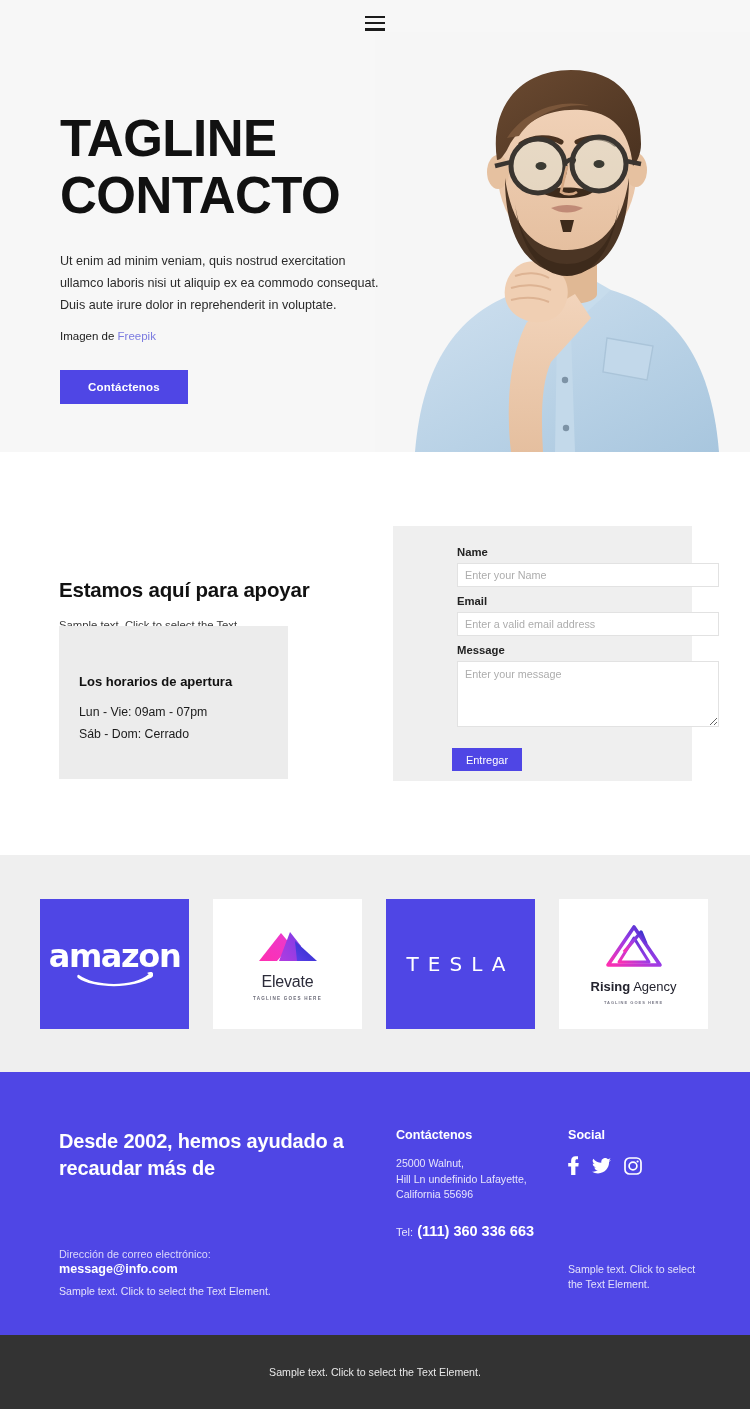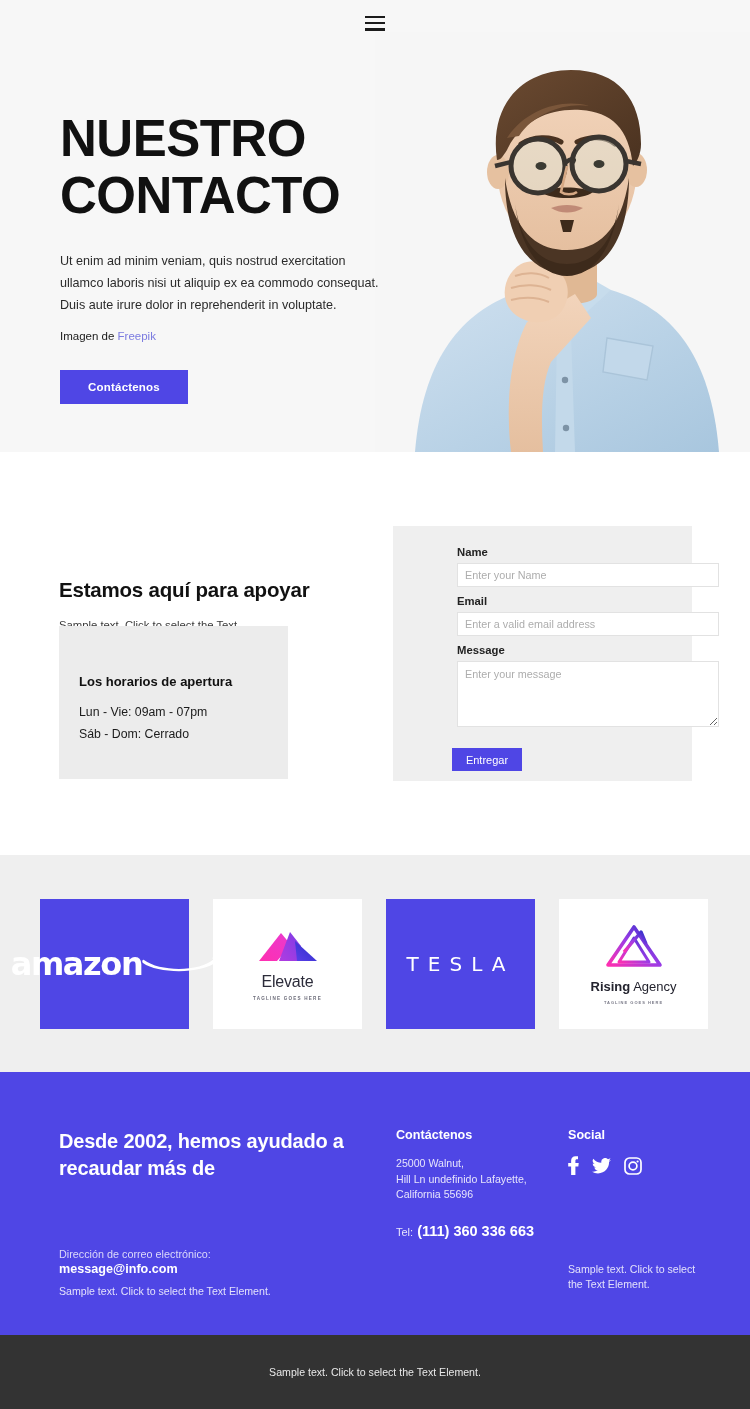--- a/index.html
+++ b/index.html
@@ -191,21 +191,21 @@
     display: flex;
     gap: 24px;
   }
   .logo-tile {
     width: 149px; height: 130px;
     display: flex; align-items: center; justify-content: center;
     flex-direction: column;
   }
   .logo-tile.purple { background: #4f46e5; }
   .logo-tile.white { background: #ffffff; }
-  .amazon-wrap { display: flex; flex-direction: row; align-items: center; }
+  .amazon-wrap { display: flex; flex-direction: column; align-items: center; }
   .amazon-text {
     color: #ffffff;
     font-size: 32px;
     font-weight: 700;
     letter-spacing: -1.4px;
     line-height: 30px;
     font-family: "DejaVu Sans", sans-serif;
   }
   .tesla-text {
     color: #ffffff;
@@ -366,21 +366,21 @@
 
         <ellipse cx="166" cy="134" rx="5.5" ry="4" fill="#3b3b33"></ellipse>
         <ellipse cx="224" cy="132" rx="5.5" ry="4" fill="#3b3b33"></ellipse>
 
         <path d="M192 134 L186 160 C190 163 198 163 202 160" stroke="#d6a884" stroke-width="2.6" fill="none"></path>
       </svg>
     </div>
 
     <div class="hero-copy">
       <h1 class="hero-title">
-        <span>NUESTRO</span><br>
+        <span>TAGLINE</span><br>
         <span>CONTACTO</span>
       </h1>
       <p class="hero-para">Ut enim ad minim veniam, quis nostrud exercitation ullamco laboris nisi ut aliquip ex ea commodo consequat. Duis aute irure dolor in reprehenderit in voluptate.</p>
       <div class="hero-credit">
         <span>Imagen de </span><a href="#">Freepik</a>
       </div>
       <button class="btn-primary">Contáctenos</button>
     </div>
   </section>
 

